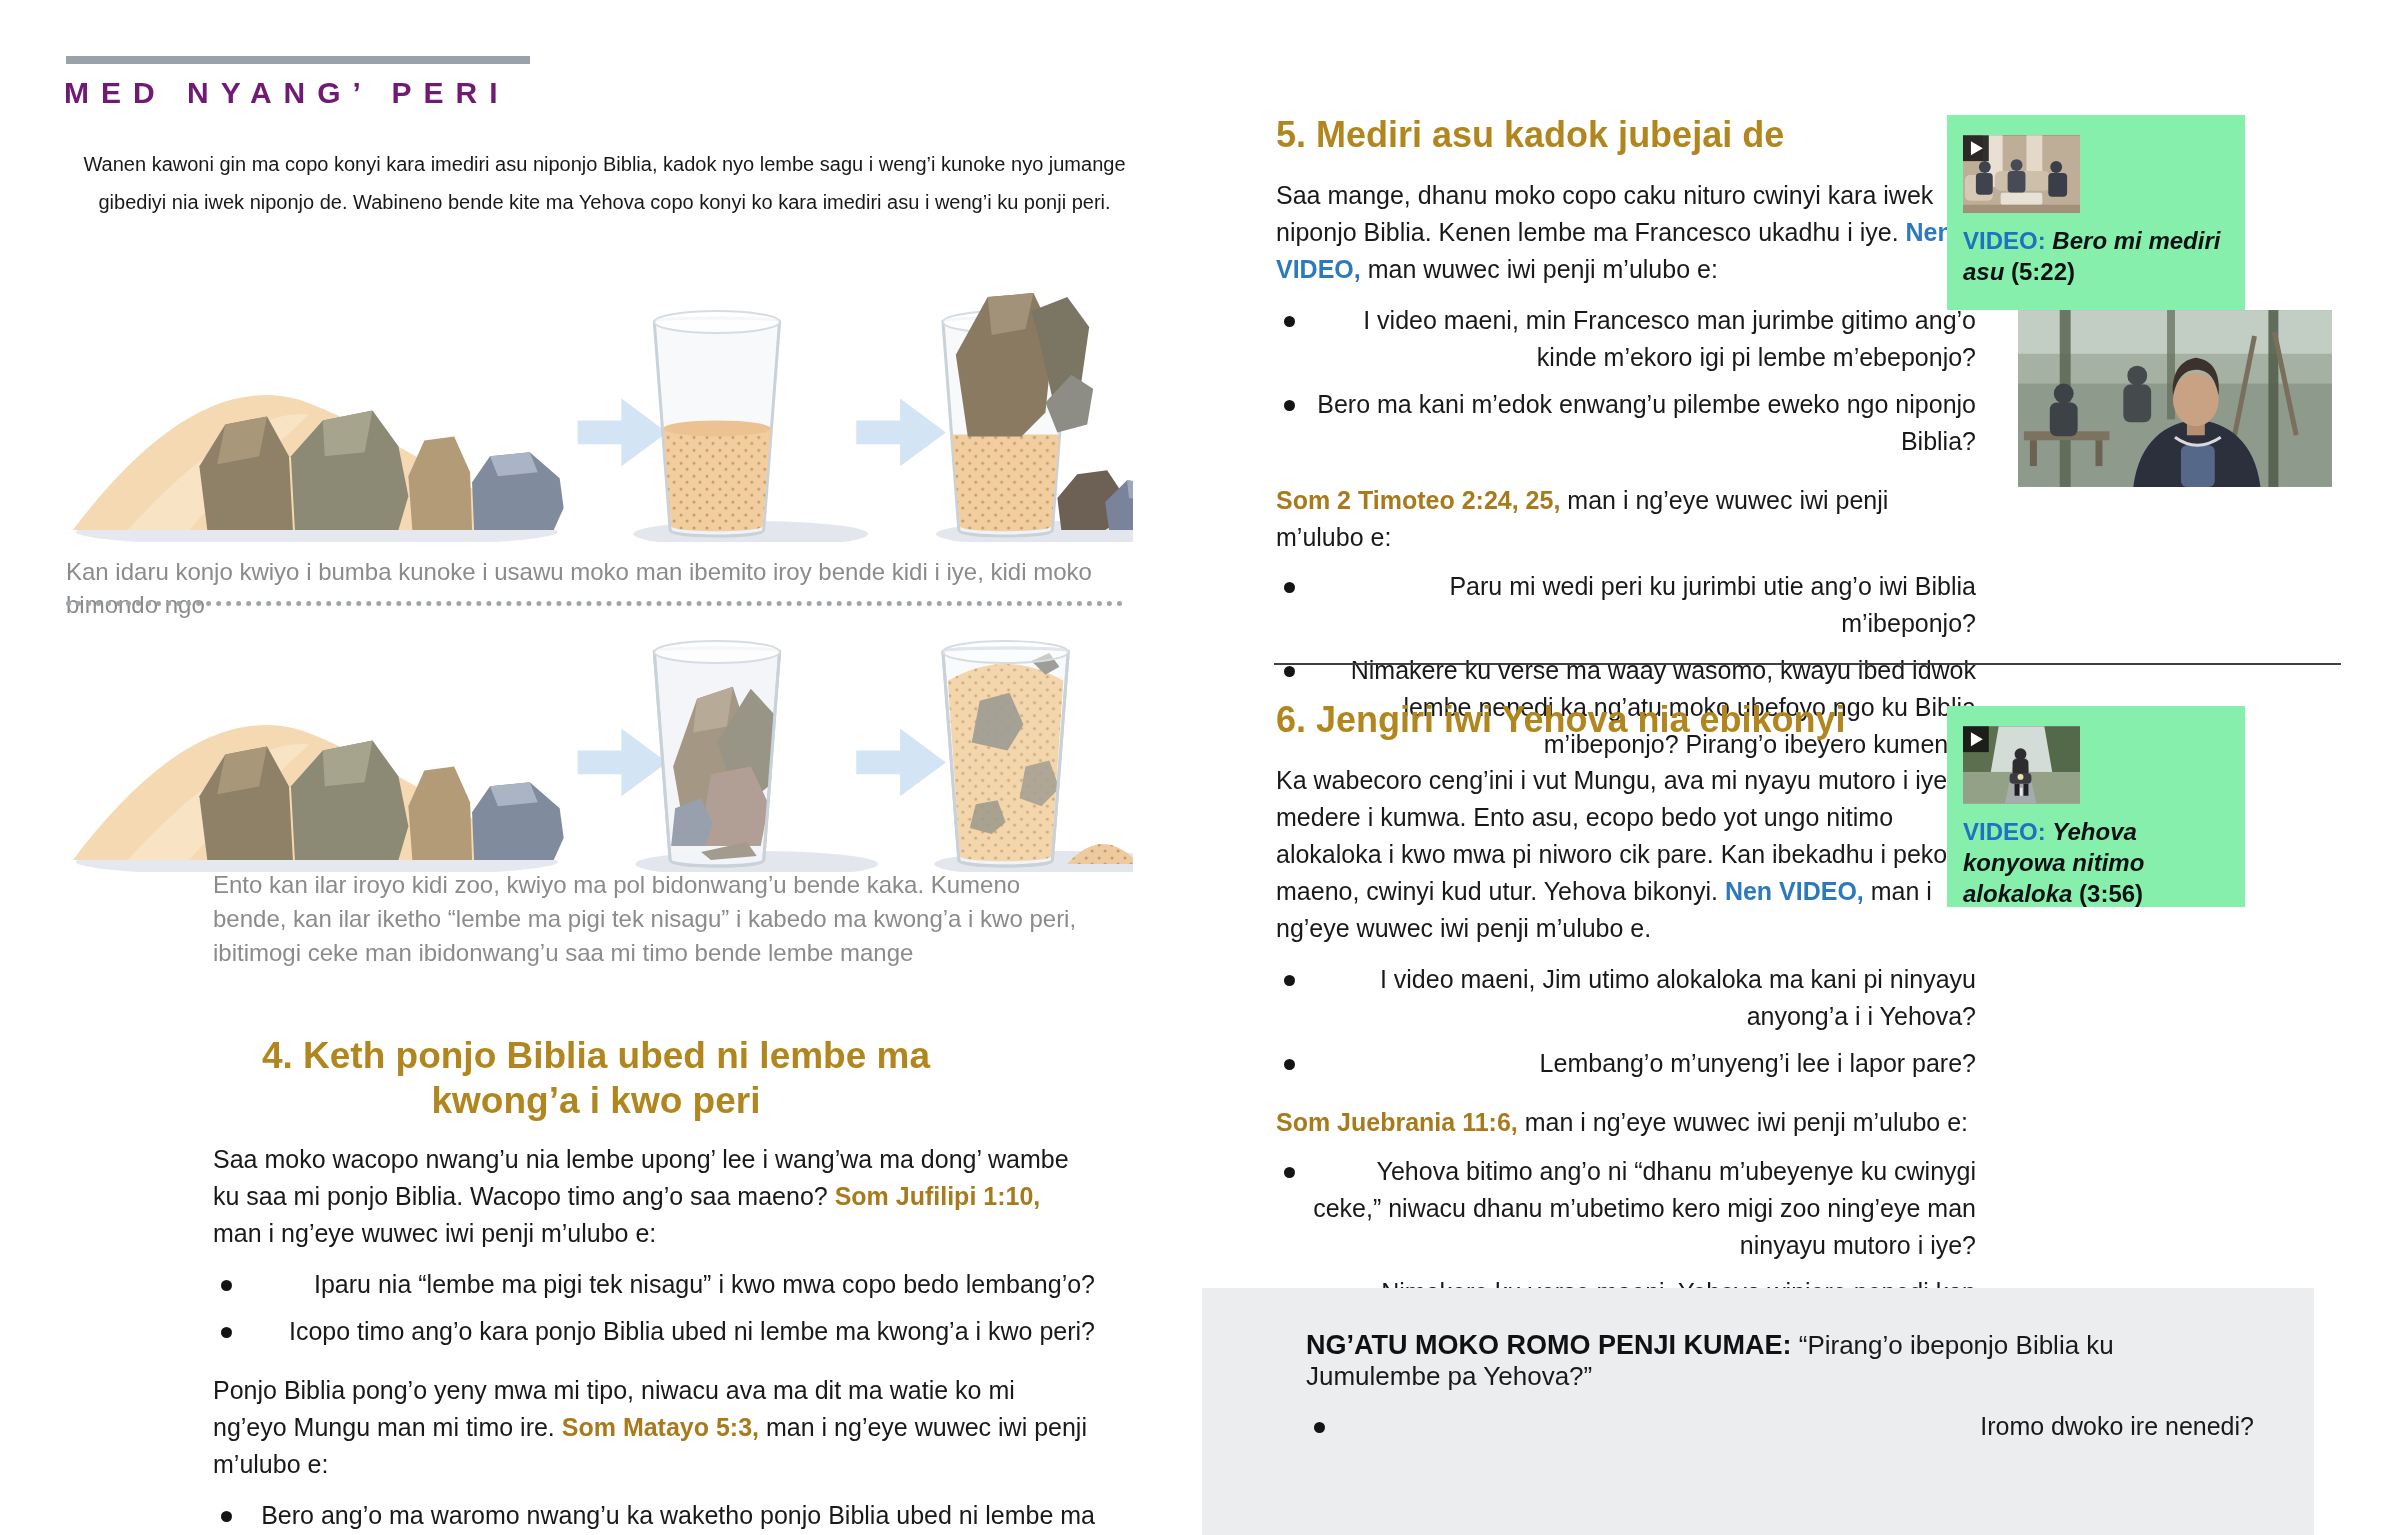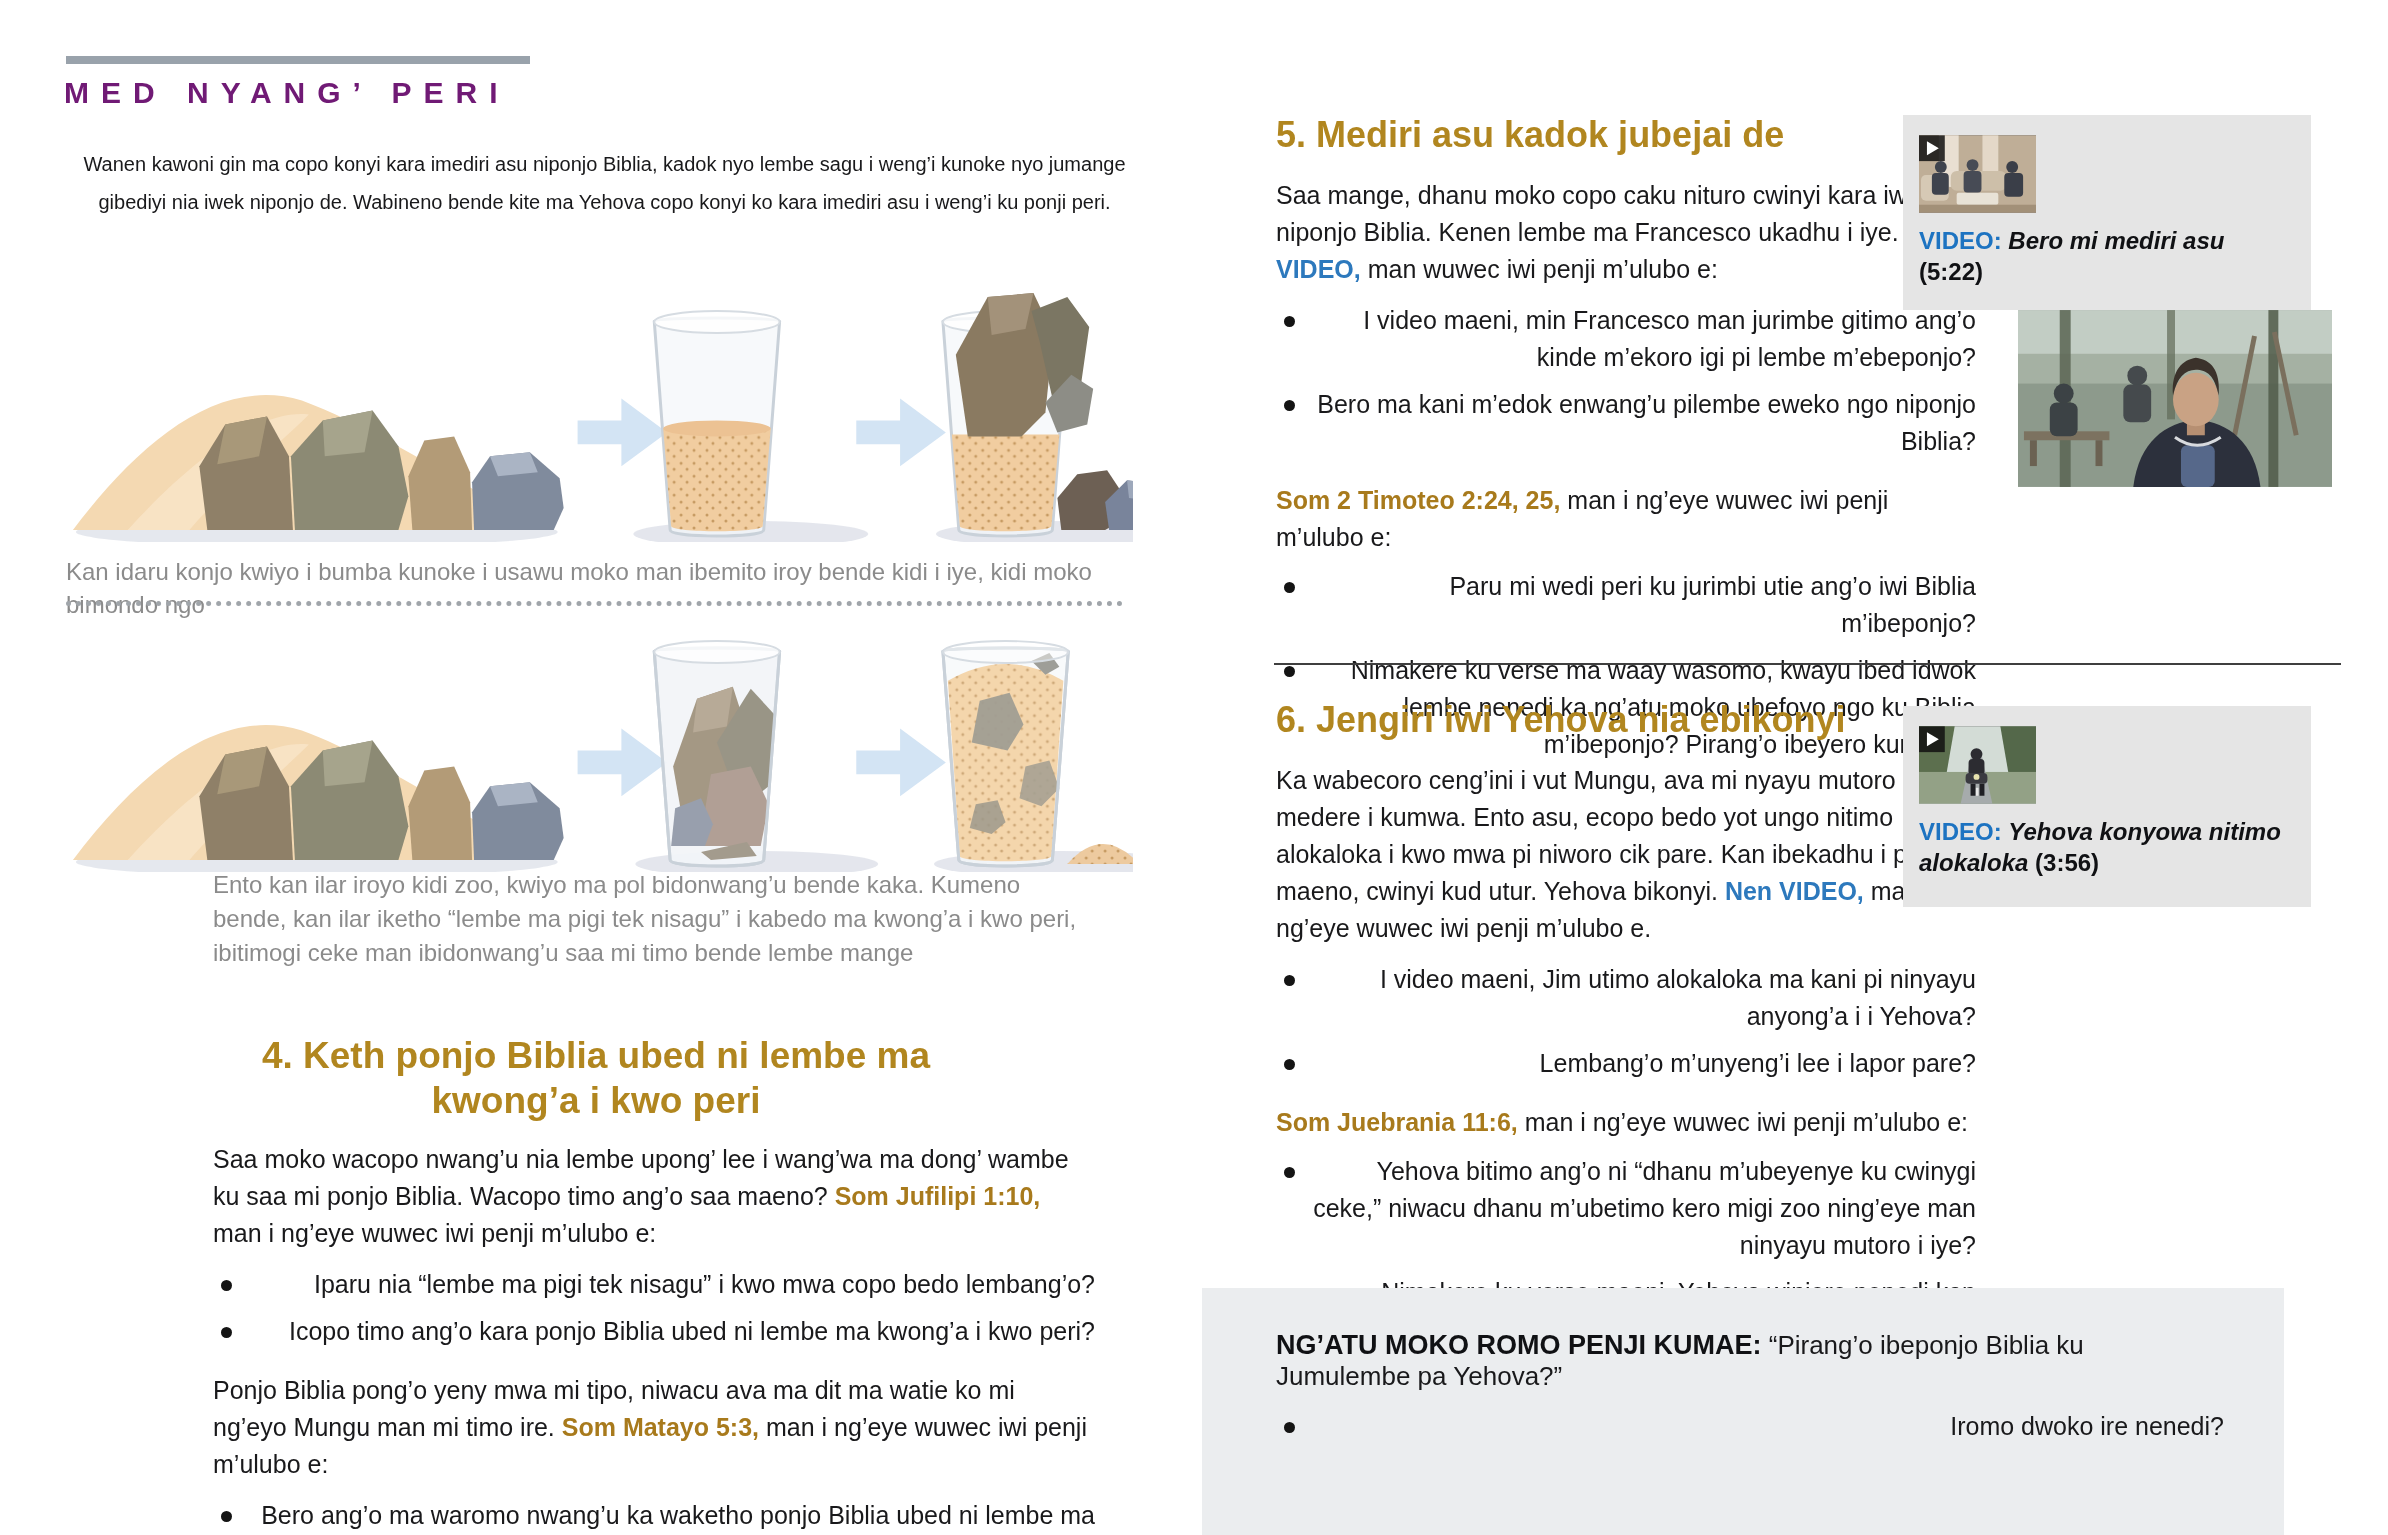--- a/index.html
+++ b/index.html
@@ -29,31 +29,31 @@
   .section4{left:213px;top:1033px;width:882px;}
   .section4 .sec-title{width:766px;text-align:center;}
 
   
   .col-right-top{left:1276px;top:113px;width:700px;}
   .col-right-bottom{left:1276px;top:698px;width:700px;}
   .col-right-top .sec-title,.col-right-bottom .sec-title{font-size:36px;line-height:44px;margin-bottom:20px;}
   .rule-dark{left:1274px;top:663px;width:1067px;height:2px;background:#3f3f3f;}
 
   
-  .video-box{left:1903px;width:408px;background:#e5e5e5;}
+  .video-box{left:1947px;width:298px;background:#86efac;}
   .video-box1{top:115px;height:195px;}
   .video-box2{top:706px;height:201px;}
   .thumb{display:block;margin:20px 0 0 16px;width:117px;height:78px;background:#777;}
   .video-cap{margin:12px 16px 0 16px;font-size:24px;line-height:31px;font-weight:bold;color:#101114;}
   .video-label{color:#1d73c1;}
   .video-title{font-style:italic;}
   .photo{left:2018px;top:310px;width:314px;height:177px;}
 
   
-  .footer-box{left:1202px;top:1288px;width:1082px;height:248px;background:#ebedef;}
+  .footer-box{left:1202px;top:1288px;width:1082px;height:248px;background:#ebedef;padding-left:30px;}
   .footer-inner{padding:42px 60px 0 74px;}
   .footer-heading{font-size:27px;font-weight:bold;color:#101114;}
   .footer-quote{font-size:26px;color:#19191b;font-weight:normal;}
   .footer-box ul.q{margin-top:16px;}
 </style>
 </head>
 <body>
 
 <div class="page">
 

